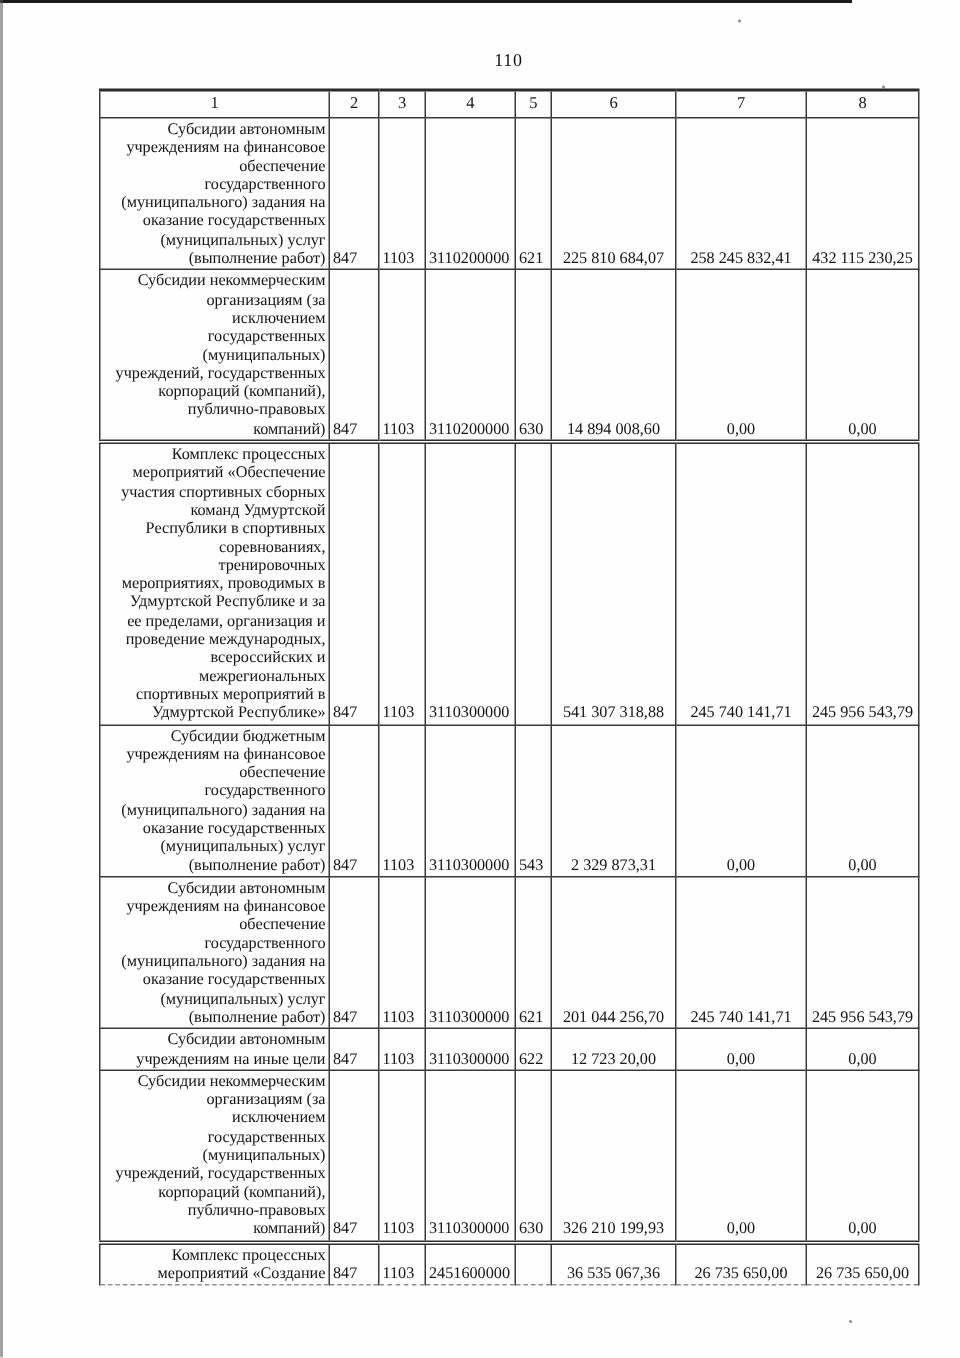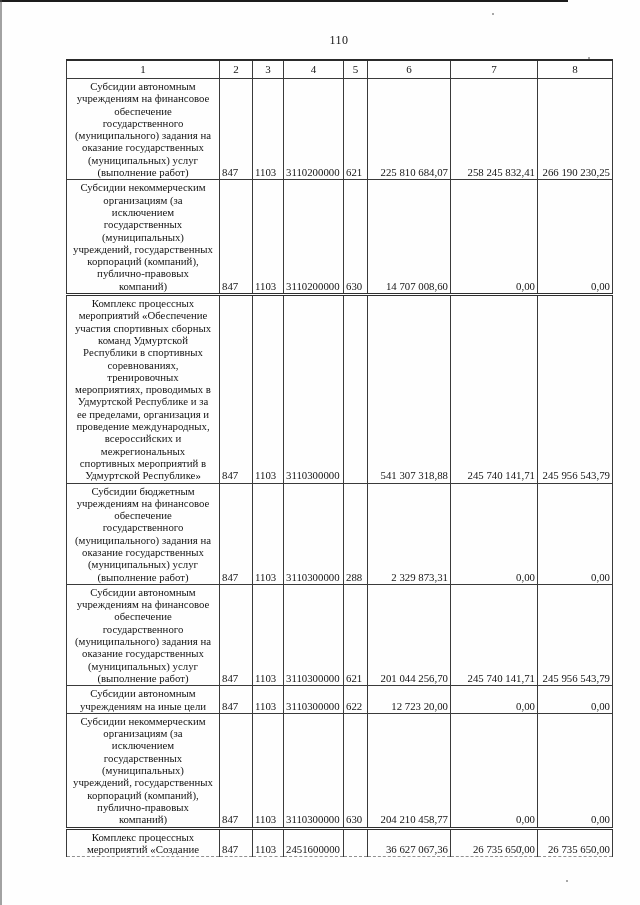--- a/index.html
+++ b/index.html
@@ -55,31 +55,31 @@
   }
   tr.hdr td {
     height: 15px;
     vertical-align: middle;
     text-align: center;
     font-size: 11px;
     padding: 1px 0;
     border-top: 2px solid #2a2a2a;
   }
   td.c1 {
-    text-align: center;
+    text-align: right;
     padding-left: 3px;
     padding-right: 2px;
     white-space: pre-line;
   }
   td.cn {
     white-space: nowrap;
     padding: 1px 1px;
   }
   td.ca {
-    text-align: right;
+    text-align: center;
     white-space: nowrap;
     padding-right: 3px;
   }
   tr.section-end td {
     border-bottom: 3px double #2e2e2e;
     margin-top: 20px;
   }
   tr.page-cut td {
     border-bottom: 1px dashed #909090;
   }
@@ -128,38 +128,38 @@
 (муниципального) задания на
 оказание государственных
 (муниципальных) услуг
 (выполнение работ)</td>
         <td class="cn">847</td>
         <td class="cn">1103</td>
         <td class="cn">3110200000</td>
         <td class="cn">621</td>
         <td class="ca">225 810 684,07</td>
         <td class="ca">258 245 832,41</td>
-        <td class="ca">266 190 230,25</td>
+        <td class="ca">432 115 230,25</td>
       </tr>
 
       <tr class="section-end">
         <td class="c1">Субсидии некоммерческим
 организациям (за
 исключением
 государственных
 (муниципальных)
 учреждений, государственных
 корпораций (компаний),
 публично-правовых
 компаний)</td>
         <td class="cn">847</td>
         <td class="cn">1103</td>
         <td class="cn">3110200000</td>
         <td class="cn">630</td>
-        <td class="ca">14 707 008,60</td>
+        <td class="ca">14 894 008,60</td>
         <td class="ca">0,00</td>
         <td class="ca">0,00</td>
       </tr>
 
       <tr>
         <td class="c1">Комплекс процессных
 мероприятий «Обеспечение
 участия спортивных сборных
 команд Удмуртской
 Республики в спортивных
@@ -187,21 +187,21 @@
 учреждениям на финансовое
 обеспечение
 государственного
 (муниципального) задания на
 оказание государственных
 (муниципальных) услуг
 (выполнение работ)</td>
         <td class="cn">847</td>
         <td class="cn">1103</td>
         <td class="cn">3110300000</td>
-        <td class="cn">288</td>
+        <td class="cn">543</td>
         <td class="ca">2 329 873,31</td>
         <td class="ca">0,00</td>
         <td class="ca">0,00</td>
       </tr>
 
       <tr>
         <td class="c1">Субсидии автономным
 учреждениям на финансовое
 обеспечение
 государственного
@@ -237,31 +237,31 @@
 государственных
 (муниципальных)
 учреждений, государственных
 корпораций (компаний),
 публично-правовых
 компаний)</td>
         <td class="cn">847</td>
         <td class="cn">1103</td>
         <td class="cn">3110300000</td>
         <td class="cn">630</td>
-        <td class="ca">204 210 458,77</td>
+        <td class="ca">326 210 199,93</td>
         <td class="ca">0,00</td>
         <td class="ca">0,00</td>
       </tr>
 
       <tr class="page-cut">
         <td class="c1">Комплекс процессных
 мероприятий «Создание</td>
         <td class="cn">847</td>
         <td class="cn">1103</td>
         <td class="cn">2451600000</td>
         <td class="cn"></td>
-        <td class="ca">36 627 067,36</td>
+        <td class="ca">36 535 067,36</td>
         <td class="ca">26 735 650,00</td>
         <td class="ca">26 735 650,00</td>
       </tr>
     </tbody>
   </table>
 </div>
 
 </body></html>

